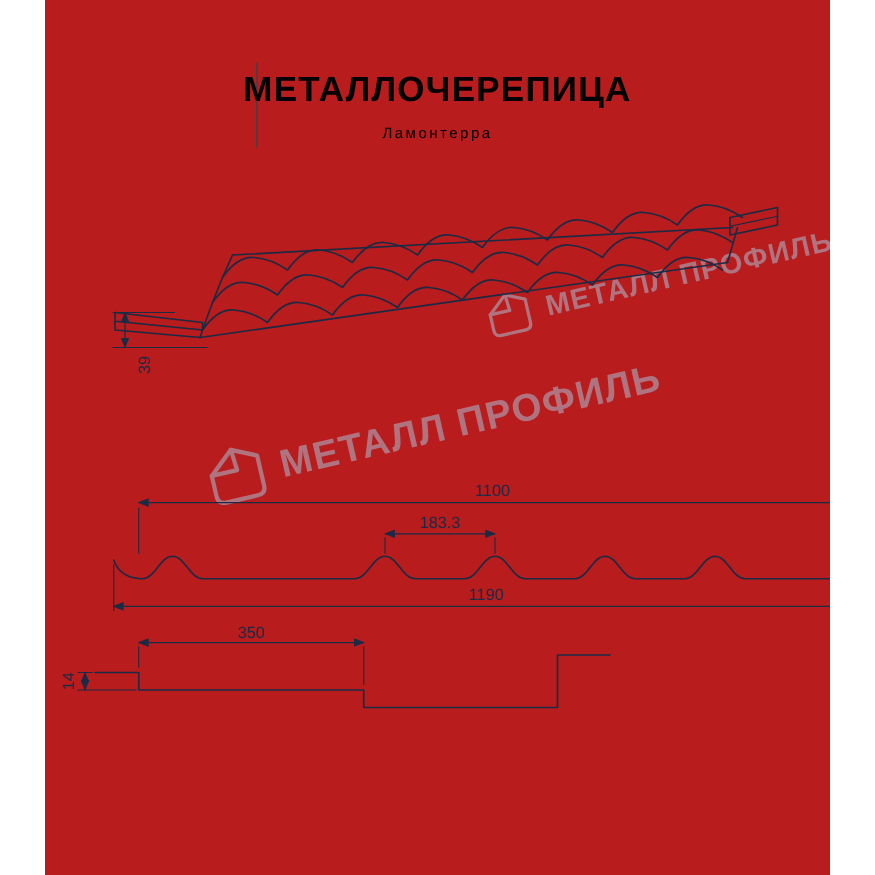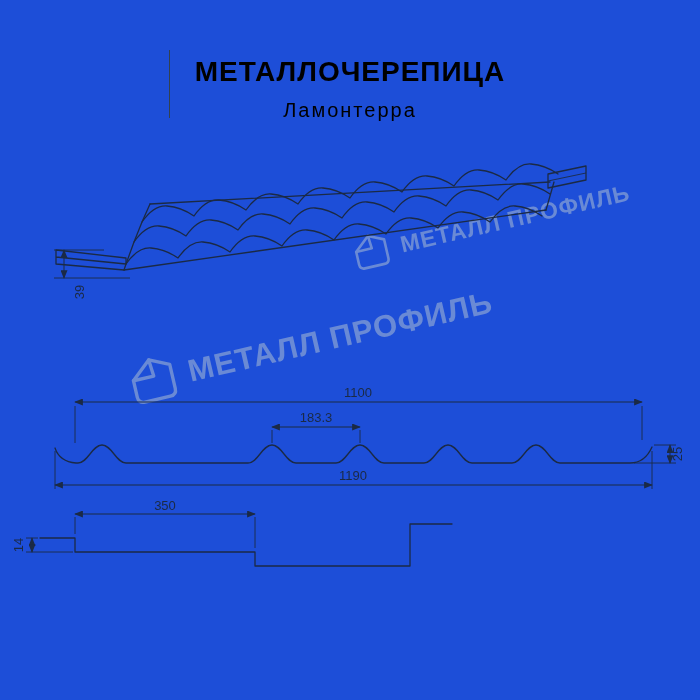--- a/index.html
+++ b/index.html
@@ -1,24 +1,24 @@
 <!DOCTYPE html>
 <html style="--line: #1b2a45; --watermark: #a9bcd4; --title: #000000;"><head>
 <meta charset="utf-8">
 <style>
   * { margin:0; padding:0; box-sizing:border-box; }
   html,body { background:#ffffff; }
   body { font-family:"Liberation Sans", sans-serif; }
-  .canvas { position:relative; width:700px; height:700px; margin:0 auto; background:#1d4ed8; overflow:hidden; }
+  .canvas { position:relative; width:628px; height:700px; margin:0 auto; background:#b91c1c; overflow:hidden; }
 
   .title-divider { position:absolute; left:169px; top:50px; width:1px; height:68px; background:#33414f; }
 
   .header { position:absolute; top:56px; left:0; width:100%; text-align:center; }
   .header h1 { font-size:28px; font-weight:bold; color:var(--title,#000); letter-spacing:1px; }
-  .header .subtitle { margin-top:11px; font-size:20px; letter-spacing:2px; color:var(--title,#000); }
+  .header .subtitle { margin-top:11px; font-size:12px; letter-spacing:2px; color:var(--title,#000); }
 
   .watermark { position:absolute; display:flex; align-items:center; gap:10px; opacity:.55; transform-origin:left center; pointer-events:none; }
   .wm-text { font-weight:bold; color:var(--watermark,#a9bcd4); white-space:nowrap; letter-spacing:1px; }
   .wm-stroke { fill:none; stroke:var(--watermark,#a9bcd4); stroke-width:2.6; stroke-linejoin:round; stroke-linecap:round; }
   .wm1 { left:352px; top:236px; transform:rotate(-13deg); }
   .wm1 .wm-text { font-size:23px; }
   .wm2 { left:128px; top:360px; transform:rotate(-13deg); }
   .wm2 .wm-text { font-size:31px; }
 
   .svg-top { position:absolute; left:40px; top:158px; }

